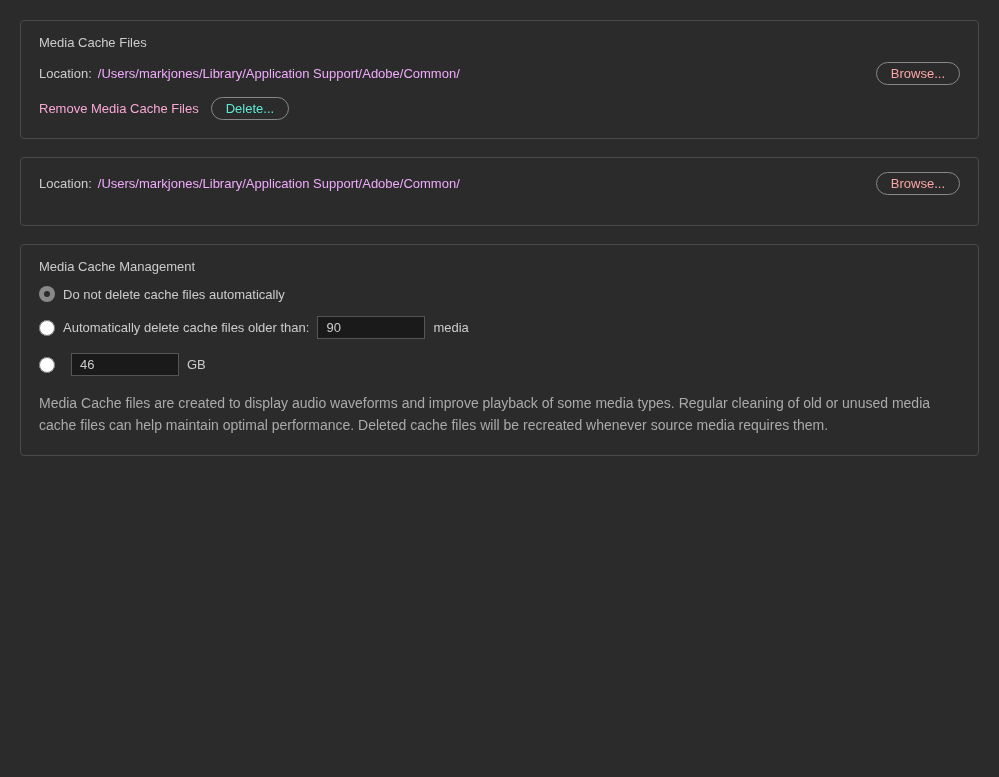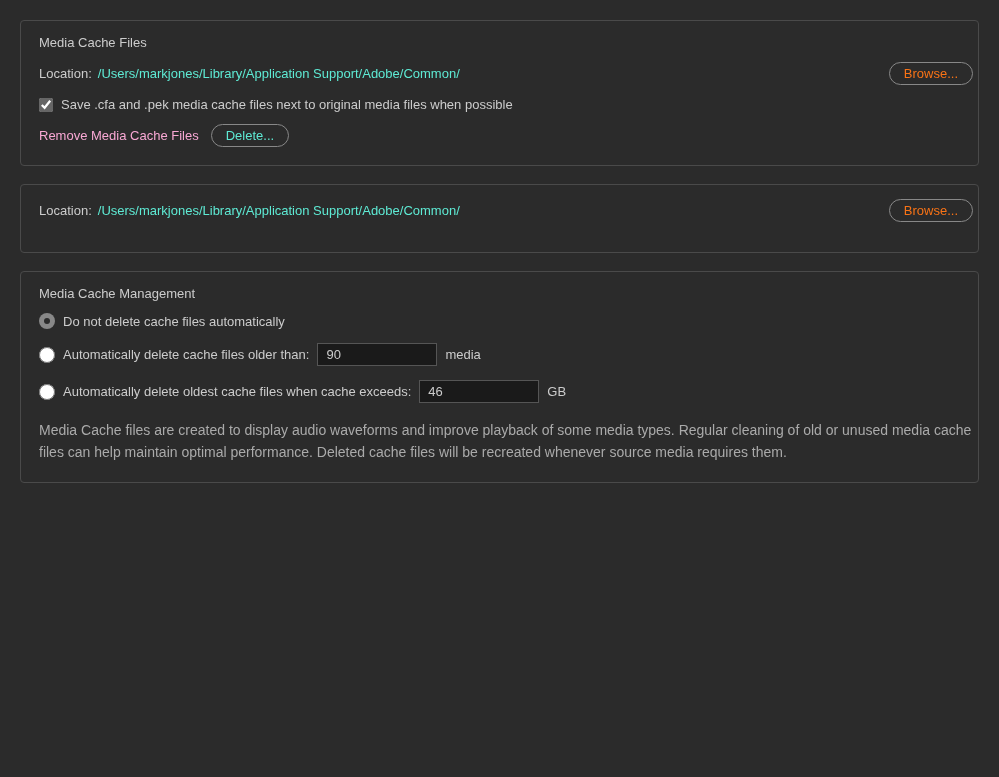--- a/index.html
+++ b/index.html
@@ -15,21 +15,21 @@
       color: #cccccc;
       width: 999px;
       min-height: 777px;
       padding: 20px;
     }
 
     .section {
       border: 1px solid #4a4a4a;
       border-radius: 4px;
       margin-bottom: 18px;
-      padding: 14px 5px 18px 18px;
+      padding: 14px 18px 18px 18px;
       position: relative;
     }
 
     .section-title {
       font-size: 13px;
       color: #cccccc;
       margin-bottom: 12px;
       font-weight: 400;
     }
 
@@ -39,29 +39,29 @@
       margin-bottom: 12px;
     }
 
     .location-label {
       color: #cccccc;
       margin-right: 6px;
       white-space: nowrap;
     }
 
     .location-path {
-      color: #5eead4;
+      color: #f0abfc;
       flex: 1;
     }
 
     .browse-button {
       background: transparent;
       border: 1px solid #888888;
       border-radius: 12px;
-      color: #f97316;
+      color: #fca5a5;
       padding: 3px 14px;
       cursor: pointer;
       font-size: 13px;
       white-space: nowrap;
       margin-left: 12px;
     }
 
     .checkbox-row {
       display: flex;
       align-items: center;
@@ -120,21 +120,21 @@
     .radio-label {
       color: #cccccc;
     }
 
     .days-input {
       background: #1a1a1a;
       border: 1px solid #555;
       color: #cccccc;
       padding: 3px 8px;
       font-size: 13px;
-      width: 120px;
+      width: 108px;
       margin: 0 8px;
     }
 
     .unit-label {
       color: #cccccc;
     }
 
     .info-text {
       color: #aaaaaa;
       font-size: 14px;
@@ -171,24 +171,20 @@
 
 <div class="section">
   <div class="section-title">Media Cache Files</div>
 
   <div class="location-row">
     <span class="location-label">Location: </span>
     <span class="location-path">/Users/markjones/Library/Application Support/Adobe/Common/</span>
     <button class="browse-button">Browse...</button>
   </div>
 
-  <div class="checkbox-row">
-    <input type="checkbox" checked="" style="">
-    <span class="checkbox-label">Save .cfa and .pek media cache files next to original media files when possible</span>
-  </div>
 
   <div class="remove-row">
     <span class="remove-label">Remove Media Cache Files</span>
     <button class="delete-button">Delete...</button>
   </div>
 </div>
 
 <div class="section">
 
   <div class="location-row">
@@ -208,19 +204,18 @@
 
   <div class="radio-row">
     <input type="radio" name="cache-management" style="">
     <span class="radio-label">Automatically delete cache files older than:</span>
     <input class="days-input" type="text" value="90" style="">
     <span class="unit-label">media</span>
   </div>
 
   <div class="radio-row">
     <input type="radio" name="cache-management" style="">
-    <span class="radio-label">Automatically delete oldest cache files when cache exceeds:</span>
     <input class="days-input" type="text" value="46" style="">
     <span class="unit-label">GB</span>
   </div>
 
   <div class="info-text">Media Cache files are created to display audio waveforms and improve playback of some media types.  Regular cleaning of old or unused media cache files can help maintain optimal performance. Deleted cache files will be recreated whenever source media requires them.</div>
 </div>
 
 </body></html>

